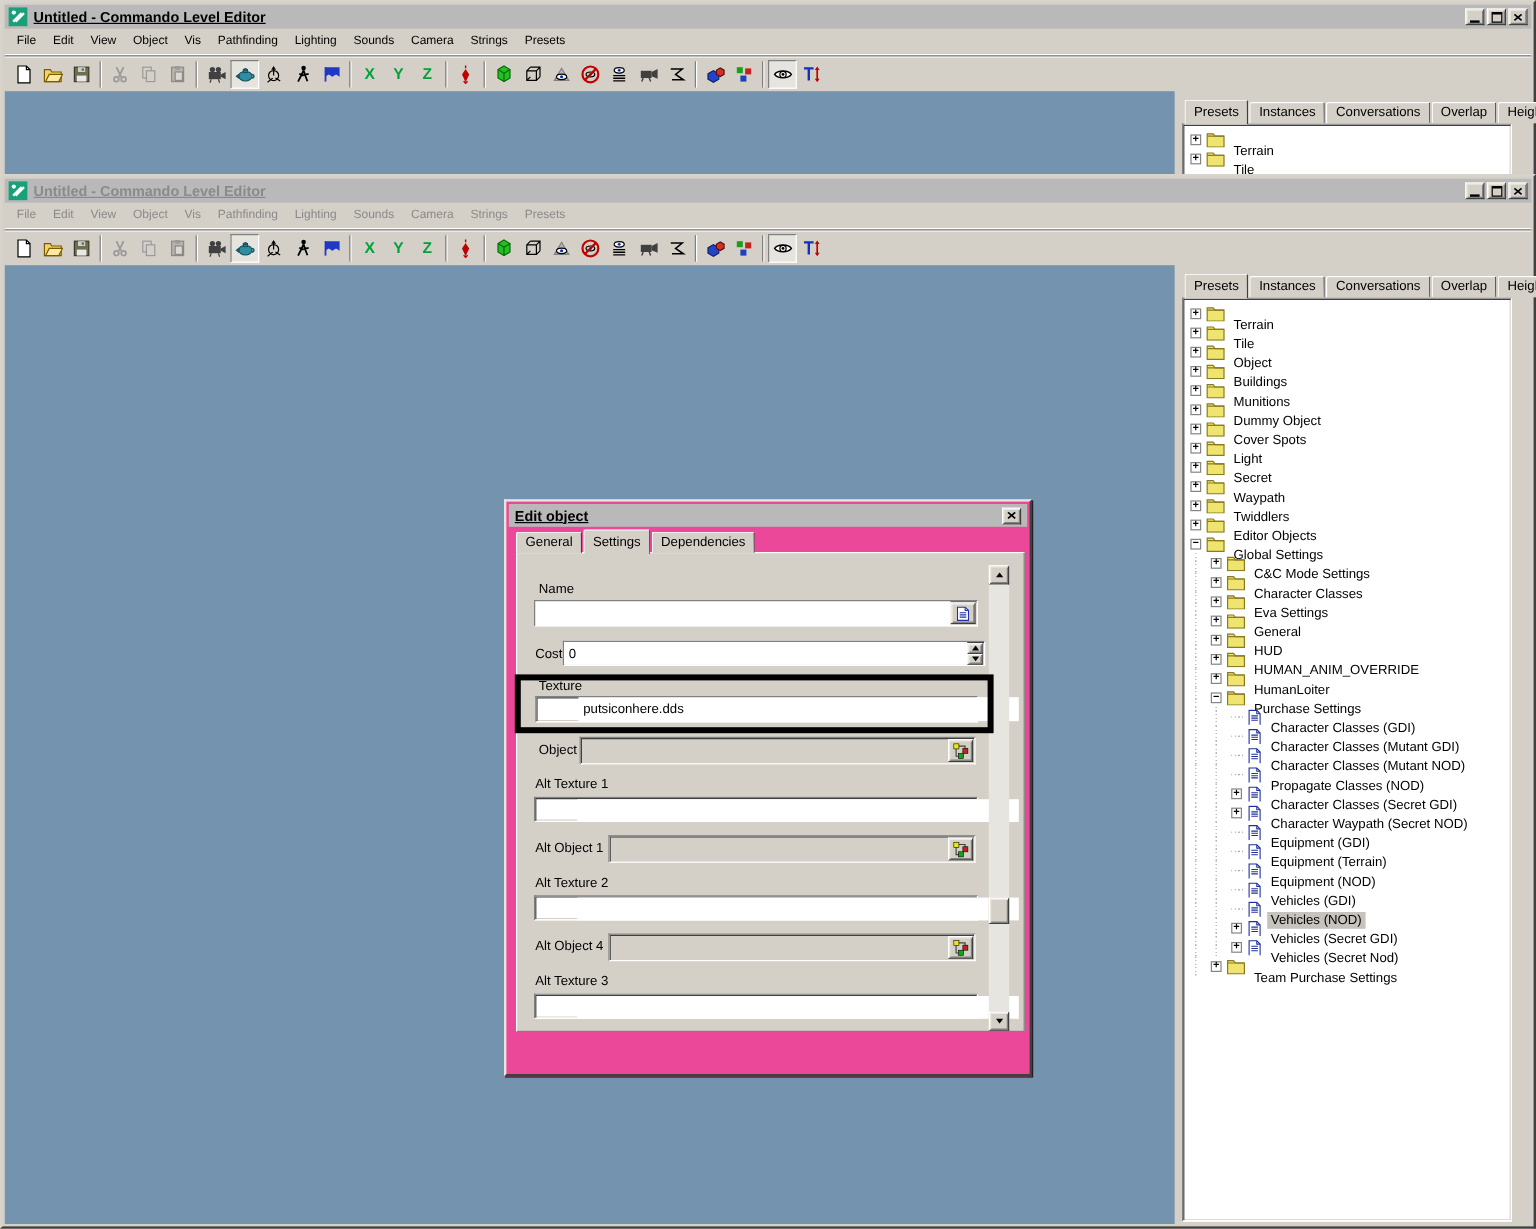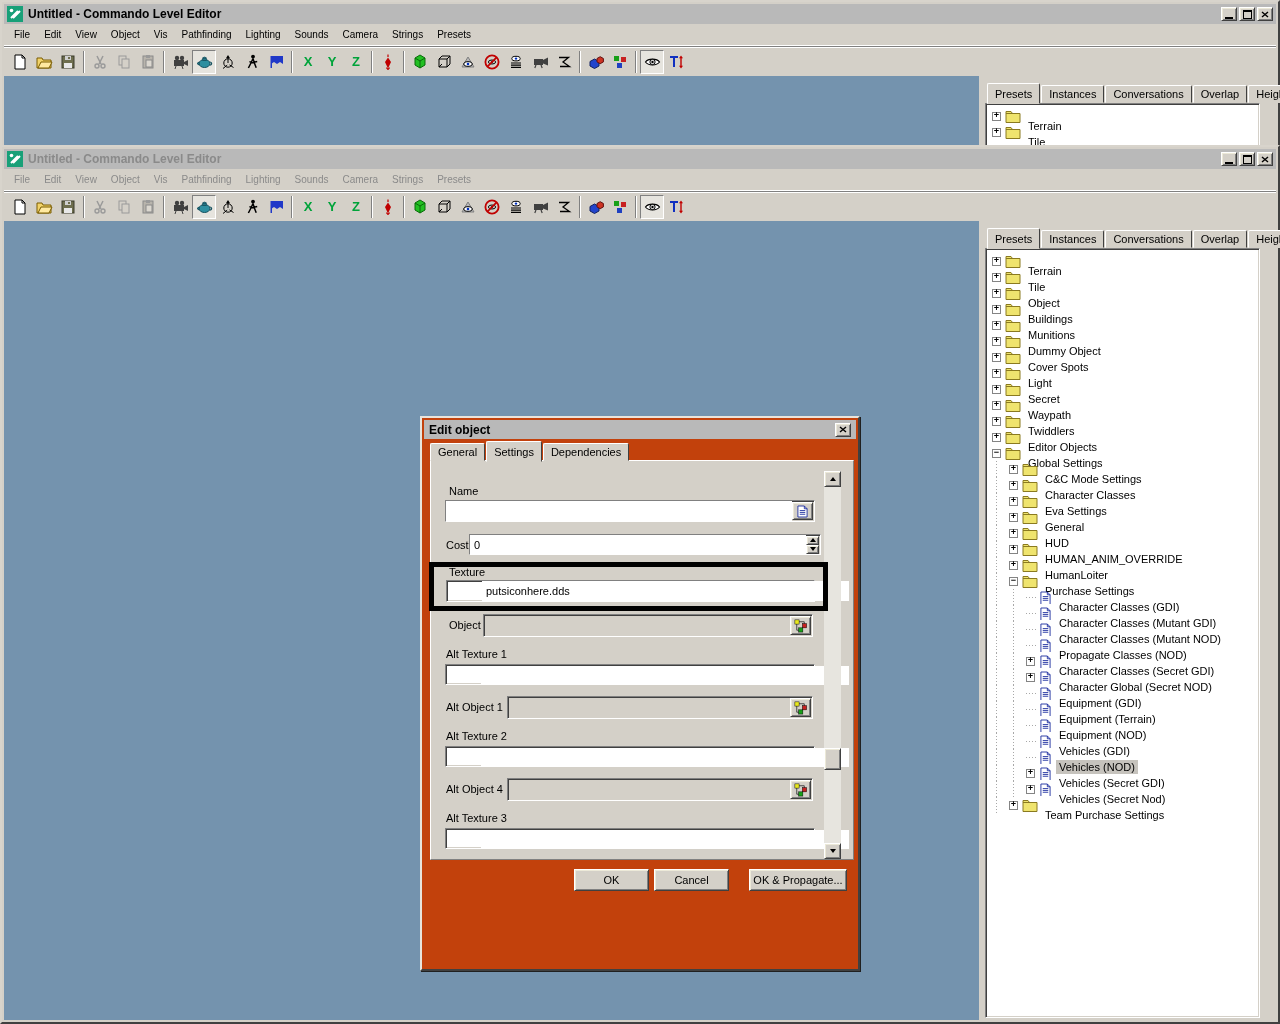--- a/index.html
+++ b/index.html
@@ -10,21 +10,21 @@
   .out{border:1px solid;border-color:#ffffff #404040 #404040 #ffffff;box-shadow:inset 1px 1px 0 #ece9d8, inset -1px -1px 0 #808080;background:#d4d0c8;}
   .in{border:1px solid;border-color:#808080 #ffffff #ffffff #808080;box-shadow:inset 1px 1px 0 #404040, inset -1px -1px 0 #d4d0c8;}
   .sunken-white{border:1px solid;border-color:#808080 #ffffff #ffffff #808080;box-shadow:inset 1px 1px 0 #404040, inset -1px -1px 0 #d4d0c8;background:#fff;}
 
   .window{position:absolute;left:0;width:1280px;background:#d4d0c8;border:2px solid;border-color:#d8d4cc #404040 #404040 #d8d4cc;}
   #win1{top:0;height:1024px;z-index:1;}
   #win2{top:145px;height:879px;z-index:2;}
 
   .titlebar{position:absolute;left:2px;top:2px;right:2px;height:20px;background:#b9b9b9;display:flex;align-items:center;padding:0 3px;}
   .titlebar .ticon{width:16px;height:16px;margin-right:5px;flex:0 0 auto;}
-  .title-text{font-size:12px;font-weight:bold;color:#000;white-space:nowrap;}
+  .title-text{font-size:12px;font-weight:bold;color:#000;white-space:nowrap;text-decoration:underline;}
   #win2 .title-text{color:#8a8a8a;}
   .tb-btns{margin-left:auto;display:flex;gap:2px;}
   .tbn{width:16px;height:14px;display:flex;align-items:center;justify-content:center;padding:0;cursor:default;}
   .glyph-min{width:8px;height:9px;border-bottom:2px solid #000;}
   .glyph-max{width:9px;height:9px;border:1px solid #000;border-top:2px solid #000;}
 
   .menubar{position:absolute;left:2px;top:22px;right:2px;height:22px;background:#d4d0c8;display:flex;align-items:center;padding:0 3px;border-bottom:1px solid #fff;}
   .menu-item{font-size:10px;color:#000;padding:3px 7px;white-space:nowrap;}
   .menubar.disabled .menu-item{color:#8a8a8a;}
 
@@ -45,21 +45,21 @@
   .trow{height:16px;display:flex;align-items:center;font-size:11px;color:#000;white-space:nowrap;padding-left:6px;}
   .tg{width:17px;height:16px;flex:0 0 auto;background:repeating-linear-gradient(180deg,#a8a8a8 0 1px,transparent 1px 3px);background-size:1px 100%;background-repeat:no-repeat;background-position:4px 0;}
   .texp{width:9px;height:9px;flex:0 0 auto;background:#fff;border:1px solid #848484;font:bold 9px "Liberation Mono","DejaVu Sans Mono",monospace;line-height:7px;text-align:center;color:#000;margin-right:3px;}
   .tstub{width:12px;height:16px;flex:0 0 auto;background:repeating-linear-gradient(90deg,#a8a8a8 0 1px,transparent 1px 3px);background-size:100% 1px;background-repeat:no-repeat;background-position:0 8px;}
   .ticon16{width:16px;height:13px;margin:0 4px 0 1px;flex:0 0 auto;}
   .dicon{width:11px;height:13px;margin:0 5px 0 2px;flex:0 0 auto;}
   .tlabel{padding:1px 3px;margin-top:20px;}
   .tlabel.selected{background:#c6c3bd;}
 
   
-  .dialog{position:absolute;left:420px;top:416px;width:440px;height:555px;background:#c2410c;border:2px solid;border-color:#e8e4dc #404040 #404040 #e8e4dc;z-index:5;box-shadow:1px 1px 0 #202020;}
+  .dialog{position:absolute;left:420px;top:416px;width:440px;height:481px;background:#ec4899;border:2px solid;border-color:#e8e4dc #404040 #404040 #e8e4dc;z-index:5;box-shadow:1px 1px 0 #202020;}
   .dlg-title{position:absolute;left:2px;top:2px;right:2px;height:19px;background:#b9b9b9;display:flex;align-items:center;padding:0 5px;}
   .dlg-title .title-text{font-size:12px;}
   .dlg-close{margin-left:auto;}
   .dlg-tabs{position:absolute;left:8px;top:22px;height:21px;display:flex;align-items:flex-end;z-index:4;}
   .dlg-page{position:absolute;left:8px;top:42px;width:424px;height:400px;background:#d4d0c8;border:1px solid;border-color:#ffffff #808080 #808080 #ffffff;}
   .flabel{position:absolute;font-size:11px;color:#000;}
   .finput{position:absolute;height:22px;}
   .finput input{width:100%;height:100%;border:none;outline:none;background:#fff;font-size:11px;padding:2px 4px;margin-left:35px;}
   .fwrap{position:absolute;display:flex;align-items:center;background:#fff;}
   .fwrap input{flex:1;height:100%;border:none;outline:none;background:#fff;font-size:11px;padding:2px 4px;min-width:0;}
@@ -772,21 +772,21 @@
           </div>
           <div class="trow">
             <i class="tg"></i>
             <i class="tg"></i>
             <span class="texp">+</span>
             <span class="dicon"><svg width="11" height="13" viewBox="0 0 12 14">
                 <path d="M1 1h7l3 3v12H1z" fill="#fff" stroke="#2030a0"></path>
                 <path d="M8 1v3h3" fill="none" stroke="#2030a0"></path>
                 <path d="M3 6h6M3 8h6M3 10h6" stroke="#2030a0"></path>
               </svg></span>
-            <span class="tlabel">Character Global (Secret NOD)</span>
+            <span class="tlabel">Character Waypath (Secret NOD)</span>
           </div>
           <div class="trow">
             <i class="tg"></i>
             <i class="tg"></i>
             <i class="tstub"></i>
             <span class="dicon"><svg width="11" height="13" viewBox="0 0 12 14">
                 <path d="M1 1h7l3 3v12H1z" fill="#fff" stroke="#2030a0"></path>
                 <path d="M8 1v3h3" fill="none" stroke="#2030a0"></path>
                 <path d="M3 6h6M3 8h6M3 10h6" stroke="#2030a0"></path>
               </svg></span>
@@ -973,20 +973,15 @@
         <button class="sb-btn out" style="top:0">
             <i class="arr-up"></i>
           </button>
         <div class="sb-thumb out"></div>
         <button class="sb-btn out" style="bottom:0">
             <i class="arr-down"></i>
           </button>
       </div>
     </div>
 
-    <div class="dlg-btnrow">
-        <button class="dbtn out" style="left: 152px; width: 75px;">OK</button>
-        <button class="dbtn out" style="left: 232px; width: 75px;">Cancel</button>
-        <button class="dbtn out" style="left: 327px; width: 98px;">OK &amp; Propagate...</button>
-      </div>
   </div>
 
 </div>
 
 </body></html>

